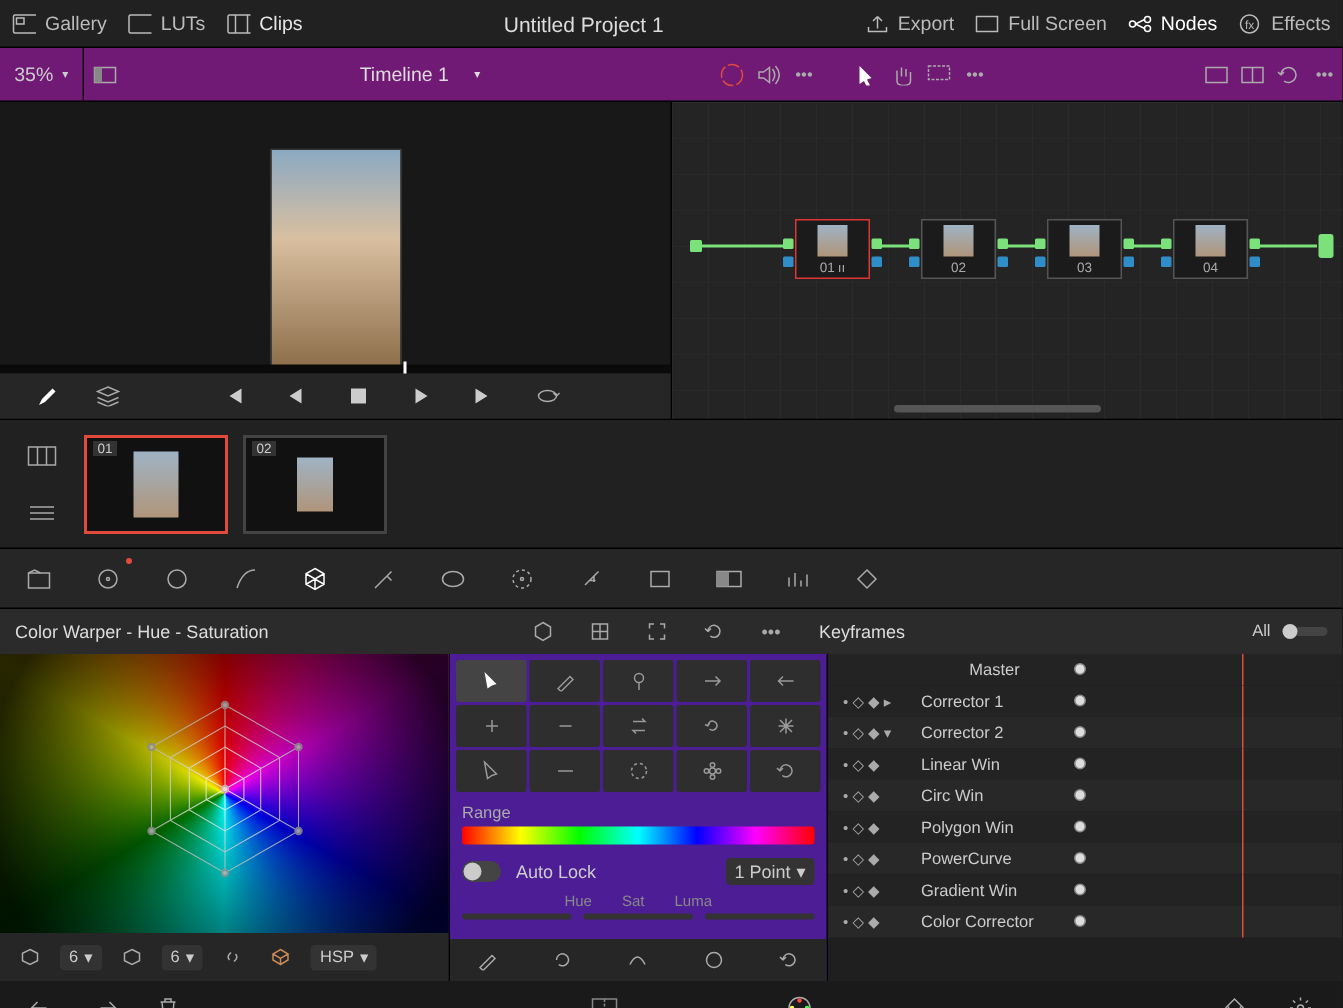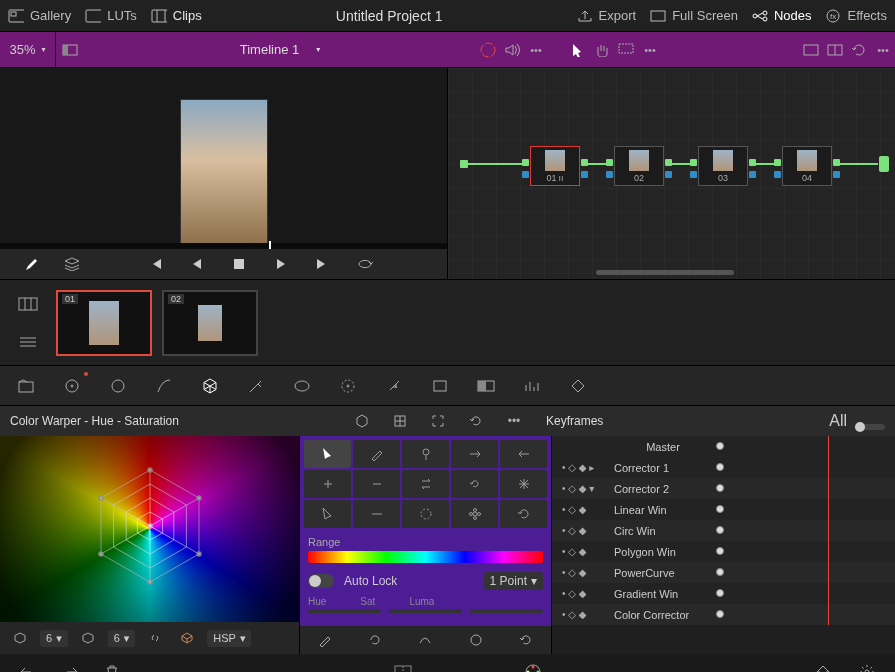--- a/index.html
+++ b/index.html
@@ -61,21 +61,21 @@
 
 .midpanel { width: 252px; background: #4c1d95; display:flex; flex-direction:column; border-right:1px solid #000; }
 .mid-grid { display:grid; grid-template-columns: repeat(5, 1fr); gap:2px; padding:4px; }
 .mid-cell { height:28px; background:#2e2e2e; display:flex; align-items:center; justify-content:center; color:#999; cursor:pointer; border-radius:2px; }
 .mid-cell.active { background:#444; color:#fff; }
 .range-label { font-size:11px; color:#aaa; padding:4px 8px 0; }
 .range-strip { height:12px; margin:3px 8px; background: linear-gradient(90deg, red, yellow, lime, cyan, blue, magenta, red); border-radius:2px; }
 .autolock-row { display:flex; align-items:center; gap:10px; padding:6px 8px; font-size:12px; }
 .toggle { width:26px; height:14px; background:#444; border-radius:7px; position:relative; cursor:pointer; }
 .toggle::after { content:''; position:absolute; width:12px; height:12px; border-radius:50%; background:#ccc; top:1px; left:1px; }
-.mid-tabs { display:flex; font-size:10px; color:#888; padding:0 8px; gap:34px; }
+.mid-tabs { display:flex; font-size:10px; color:#888; padding:0 8px; gap:20px;justify-content:center; }
 .mid-sliders { display:flex; padding:2px 8px; gap:8px; }
 .mid-sliders .sld { flex:1; height:4px; background:#333; border-radius:2px; }
 .mid-foot { height:28px; background:#262626; display:flex; align-items:center; justify-content:space-around; margin-top:auto; }
 
 .keyframes { flex: 1; background: #1f1f1f; display:flex; flex-direction:column; }
 .kf-header { height:30px; display:flex; align-items:center; padding:0 10px; background:#2b2b2b; }
 .kf-header .ttl { font-size:12px; color:#ddd; }
 .kf-time { height:22px; display:flex; align-items:center; }
 .kf-time .master-col { width:160px; text-align:right; padding-right:12px; font-size:10px; color:#999; }
 .kf-time .track-col { flex:1; font-size:9px; color:#888; padding-left:4px; position:relative; }
@@ -87,21 +87,21 @@
 .kf-row .name { width:98px; font-size:11px; color:#ccc; }
 .kf-row .track { flex:1; position:relative; height:100%; }
 .kf-row .track .dot { width:8px; height:8px; background:#ddd; border:1px solid #888; border-radius:50%; position:absolute; top:6px; left:4px; }
 .playhead { position:absolute; top:0; bottom:0; width:1px; background:#e24a3b; left:116px; }
 .playhead-head { position:absolute; width:12px; height:10px; border-radius: 50% 50% 0 0; background:#e24a3b; top:-4px; left:110px; }
 
 
 .footer { height: 36px; background: #1a1a1a; display:flex; align-items:center; padding:0 16px; gap:18px; }
 .footer .right-side { margin-left:auto; display:flex; gap:20px; }
 .dropdown-sm { background:#333; padding:2px 6px; border-radius:3px; display:flex; align-items:center; gap:4px; }
-.keyframes-hdr-right { margin-left:auto; display:flex; align-items:flex-end; gap:8px; font-size:16px; color:#ccc; }
+.keyframes-hdr-right { margin-left:auto; display:flex; align-items:center; gap:8px; font-size:11px; color:#ccc; }
 .kf-all-slider { width:30px; height:6px; background:#444; border-radius:3px; position:relative; }
 .kf-all-slider::after { content:''; width:10px; height:10px; border-radius:50%; background:#ccc; position:absolute; top:-2px; left:0; }
 svg { stroke: currentColor; fill: none; }
 </style>
 </head>
 <body>
 
 <div class="topbar">
   <div class="btn-group">
     <div class="tab-btn">

